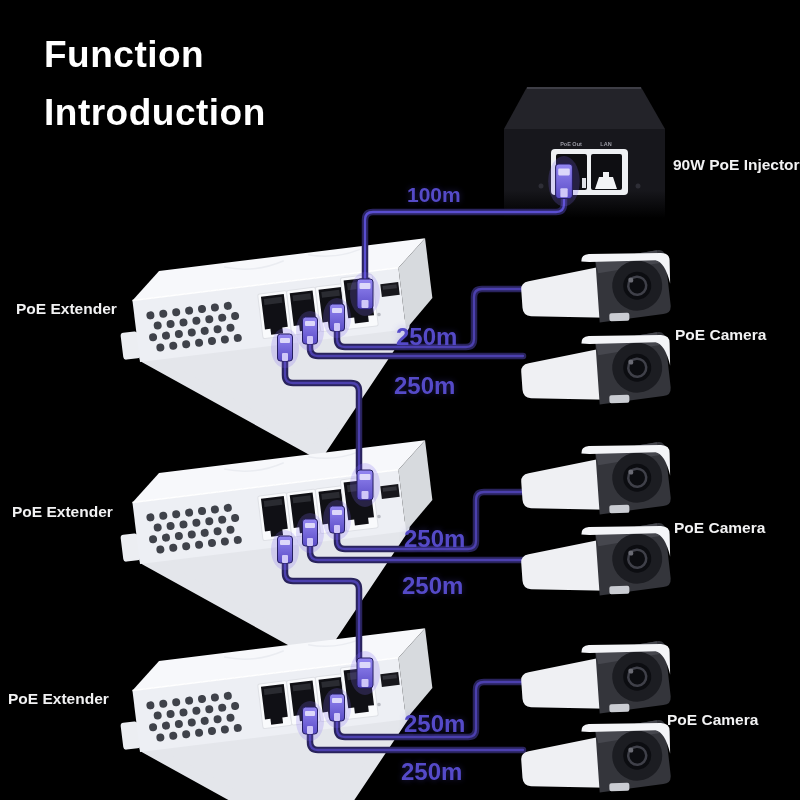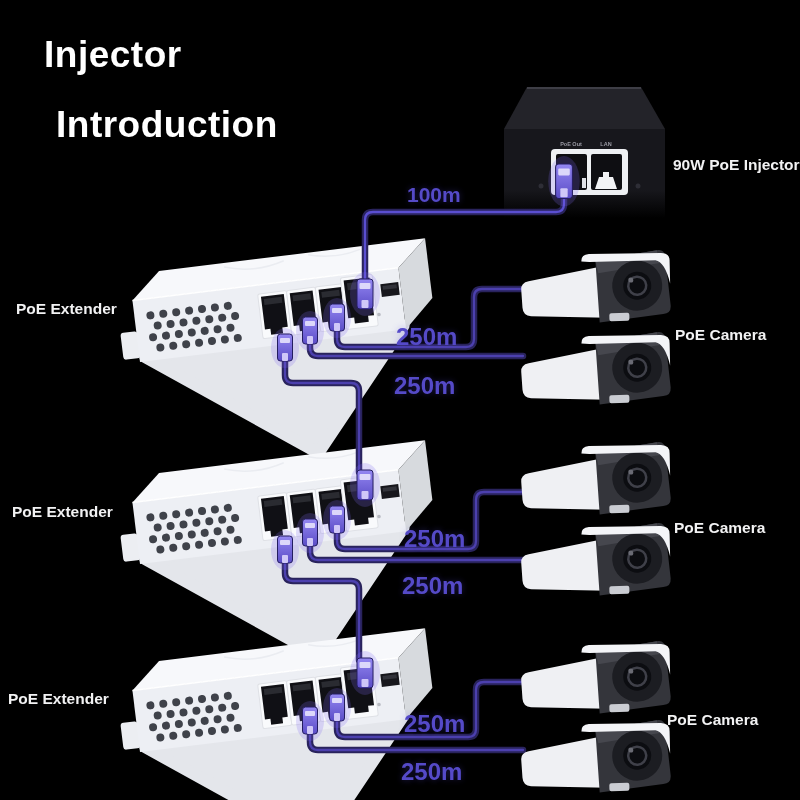--- a/index.html
+++ b/index.html
@@ -211,22 +211,22 @@
   <use href="#plug" transform="translate(337,304)"></use>
   <use href="#plug" transform="translate(310,317)"></use>
   <use href="#plug" transform="translate(285,334)"></use>
   <use href="#plug" transform="translate(337,506)"></use>
   <use href="#plug" transform="translate(310,519)"></use>
   <use href="#plug" transform="translate(285,536)"></use>
   <use href="#plug" transform="translate(337,694)"></use>
   <use href="#plug" transform="translate(310,707)"></use>
 </svg>
 
-<div class="title-line" style="top:34px;">Injector</div>
-<div class="title-line" style="top:104px;margin-left:12px;">Introduction</div>
+<div class="title-line" style="top:34px;">Function</div>
+<div class="title-line" style="top:92px;">Introduction</div>
 
 <div class="label dev" style="left:673px;top:156px;">90W PoE Injector</div>
 
 <div class="label dev" style="left:16px;top:300px;">PoE Extender</div>
 <div class="label dev" style="left:12px;top:503px;">PoE Extender</div>
 <div class="label dev" style="left:8px;top:690px;">PoE Extender</div>
 
 <div class="label dev" style="left:675px;top:326px;">PoE Camera</div>
 <div class="label dev" style="left:674px;top:519px;">PoE Camera</div>
 <div class="label dev" style="left:667px;top:711px;">PoE Camera</div>

